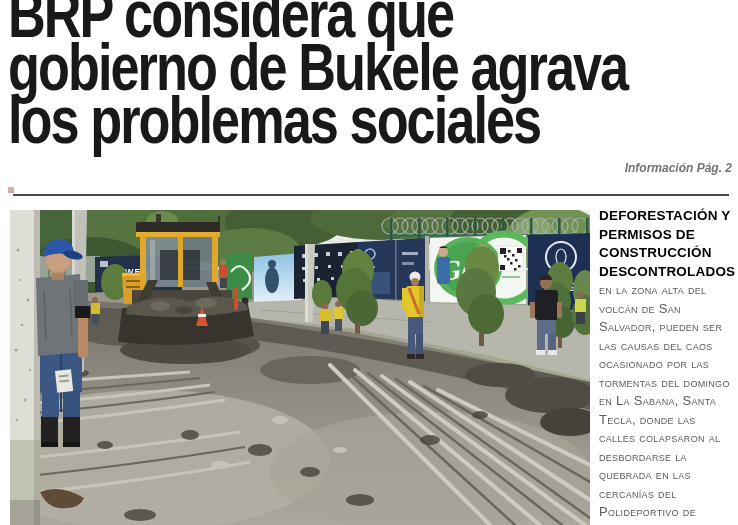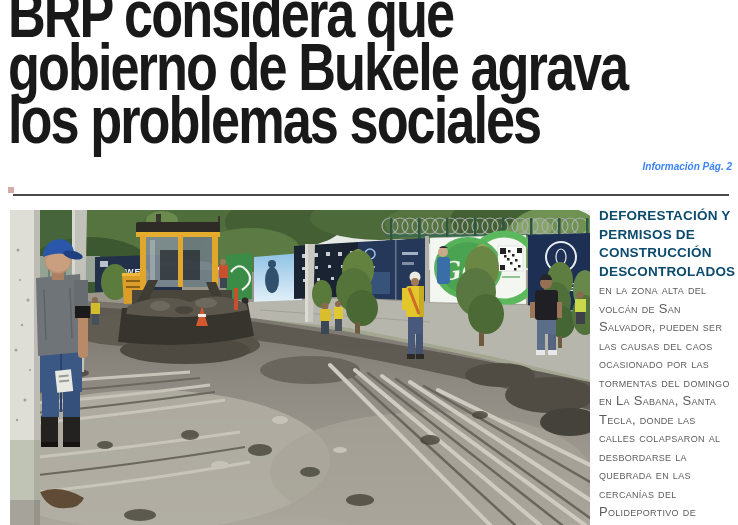--- a/index.html
+++ b/index.html
@@ -11,41 +11,41 @@
   .headline-block{
     position:absolute;left:8px;top:-13px;width:940px;
     transform:scaleX(0.78);transform-origin:0 0;
   }
   .headline-line{
     font-weight:bold;font-size:67px;line-height:53px;letter-spacing:-2.5px;
     color:#191919;white-space:nowrap;
   }
   .kicker{
     position:absolute;right:6px;top:161px;
-    font-size:10px;font-weight:bold;font-style:italic;color:#3b82f6;
+    font-size:12px;font-weight:bold;font-style:italic;color:#737373;
   }
   .rule{
     position:absolute;left:13px;top:194px;width:716px;height:2px;background:#4a4a4a;
   }
   .red-mark{
     position:absolute;left:8px;top:187px;width:6px;height:6px;
     background:#b06a60;opacity:.55;
   }
   
   .photo-frame{
     position:absolute;left:10px;top:210px;width:580px;height:315px;overflow:hidden;
     background:#9a968c;
   }
   
   .story-col{
     position:absolute;left:599px;top:206px;width:136px;
   }
   .story-col p{margin:0;line-height:17.5px;}
   .lead-bold{
-    font-weight:bold;font-size:13.5px;color:#0c4a6e;letter-spacing:.2px;margin-top:27px;
+    font-weight:bold;font-size:13.5px;color:#000000;letter-spacing:.2px;margin-top:27px;
   }
   .lead-rest{
     font-size:13px;font-variant:small-caps;color:#5c5c5c;letter-spacing:.3px;
   }
 </style>
 </head>
 <body>
 
 <div class="headline-block">
   <div class="headline-line">BRP considera que</div>

